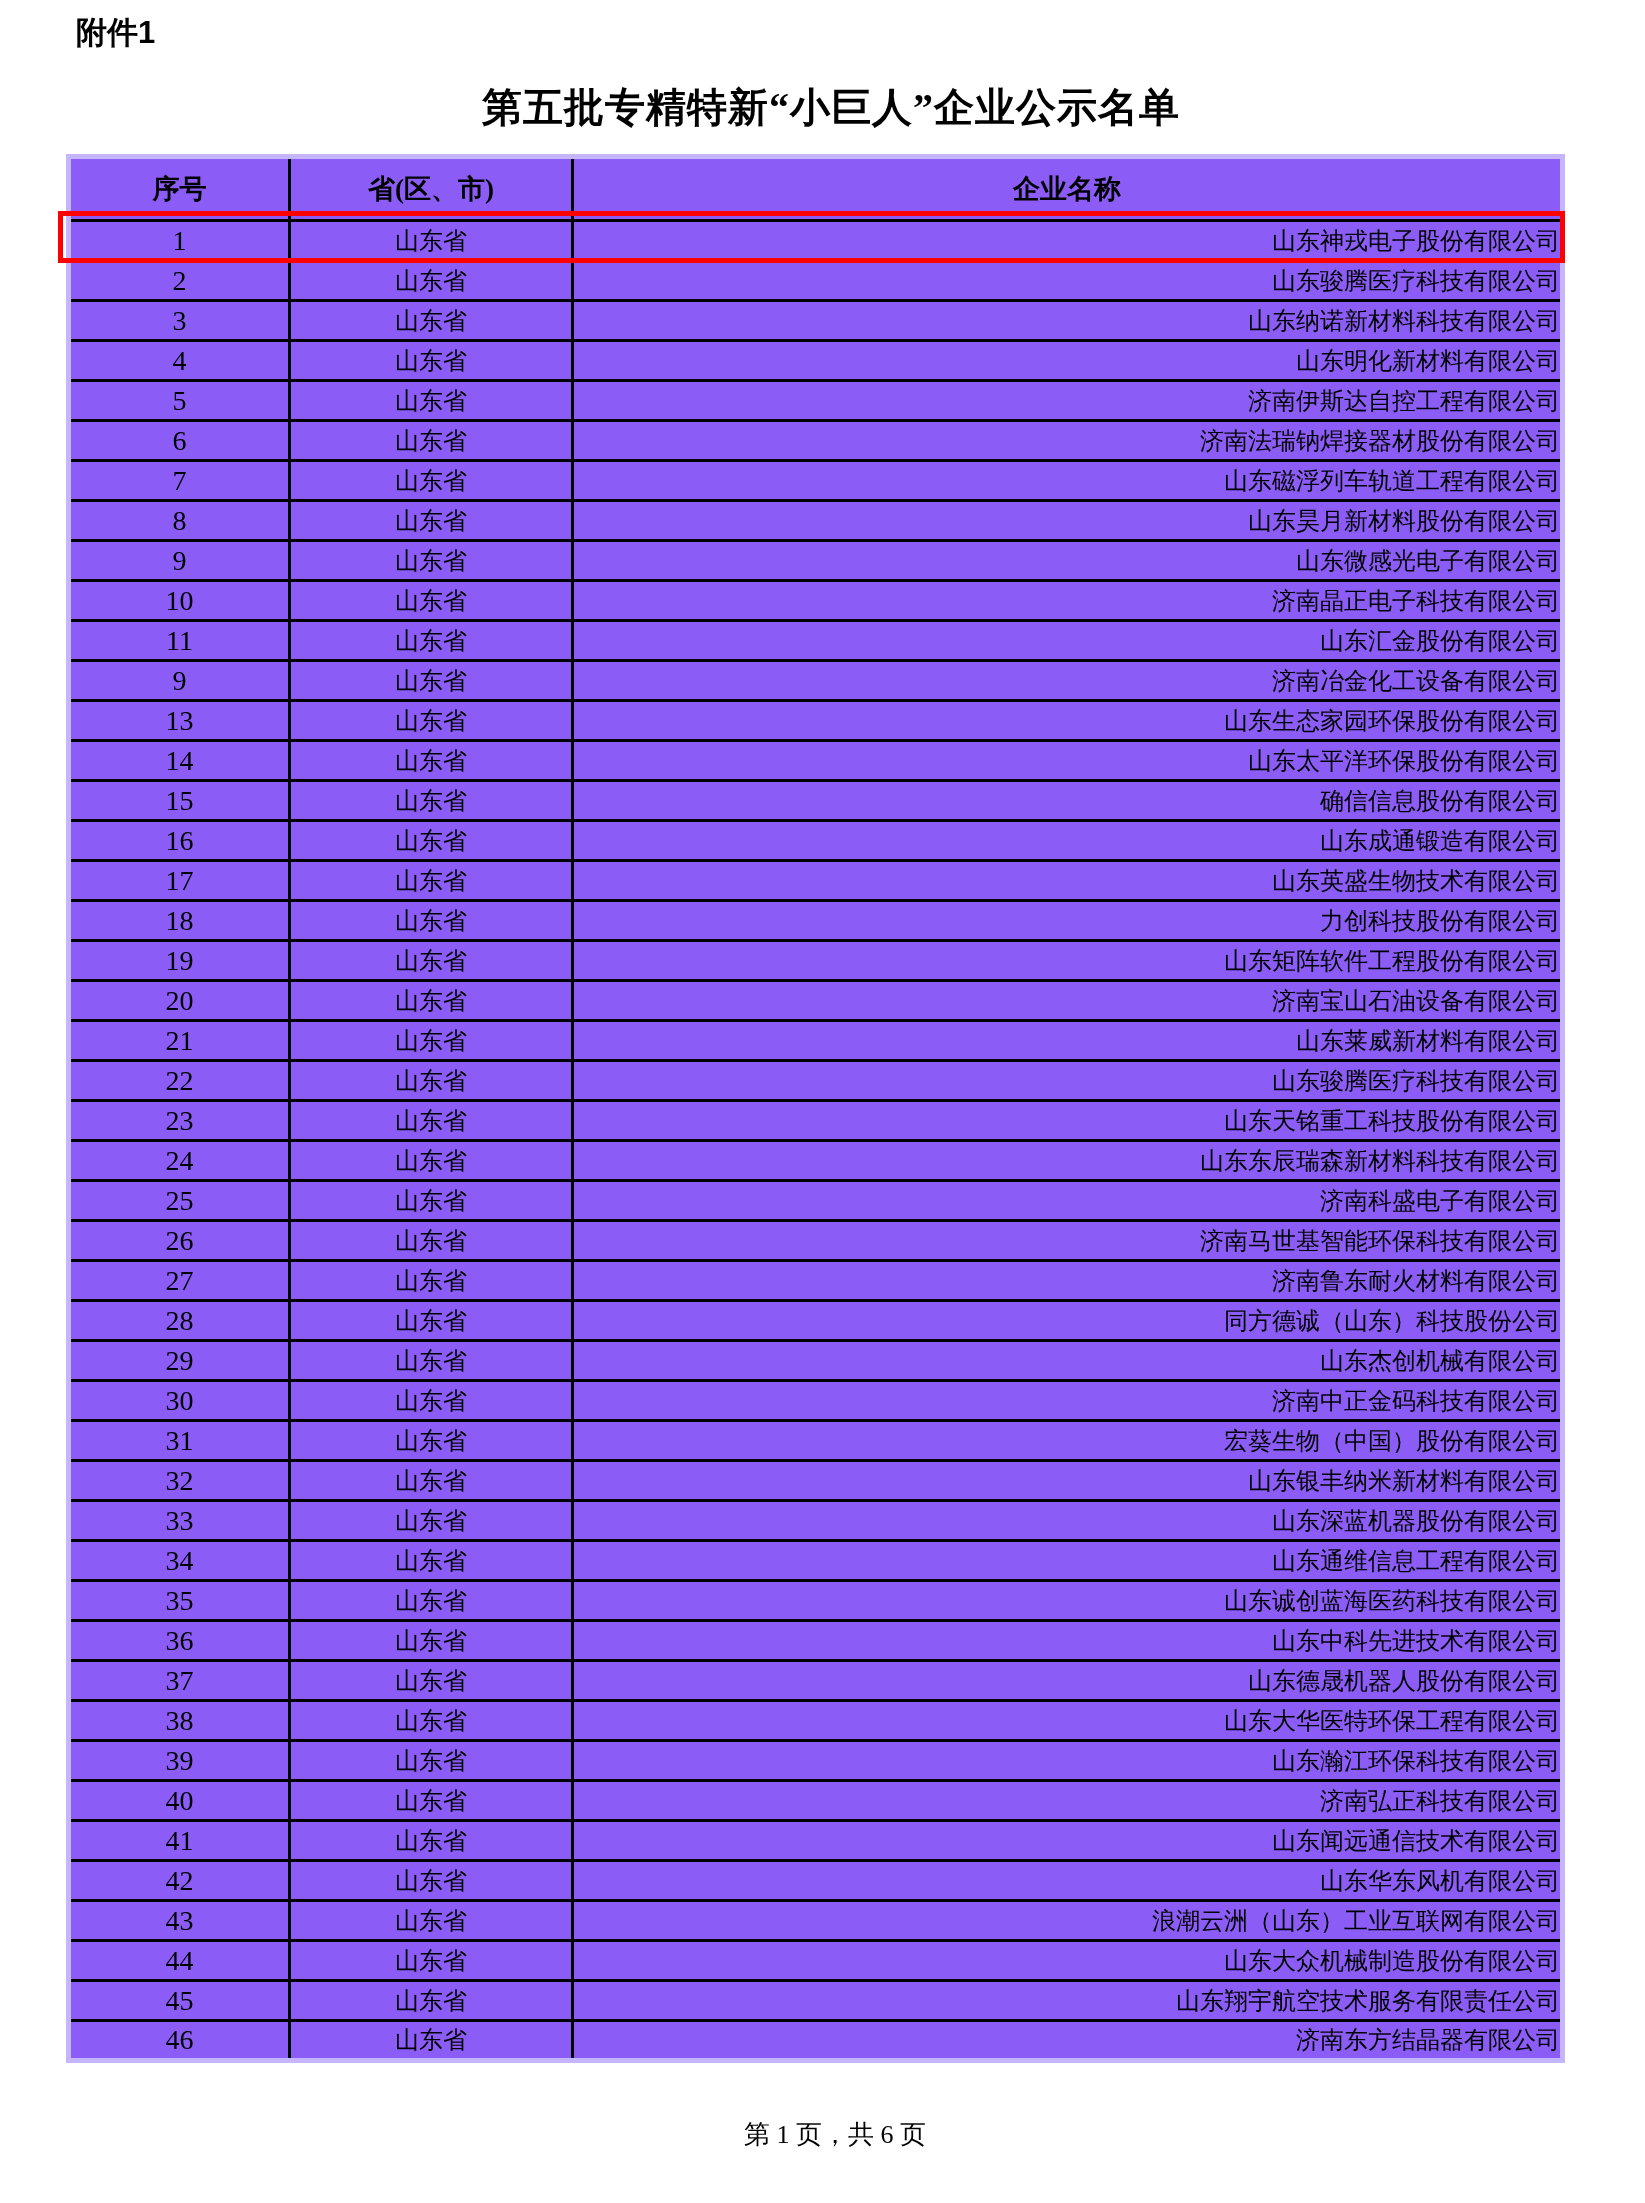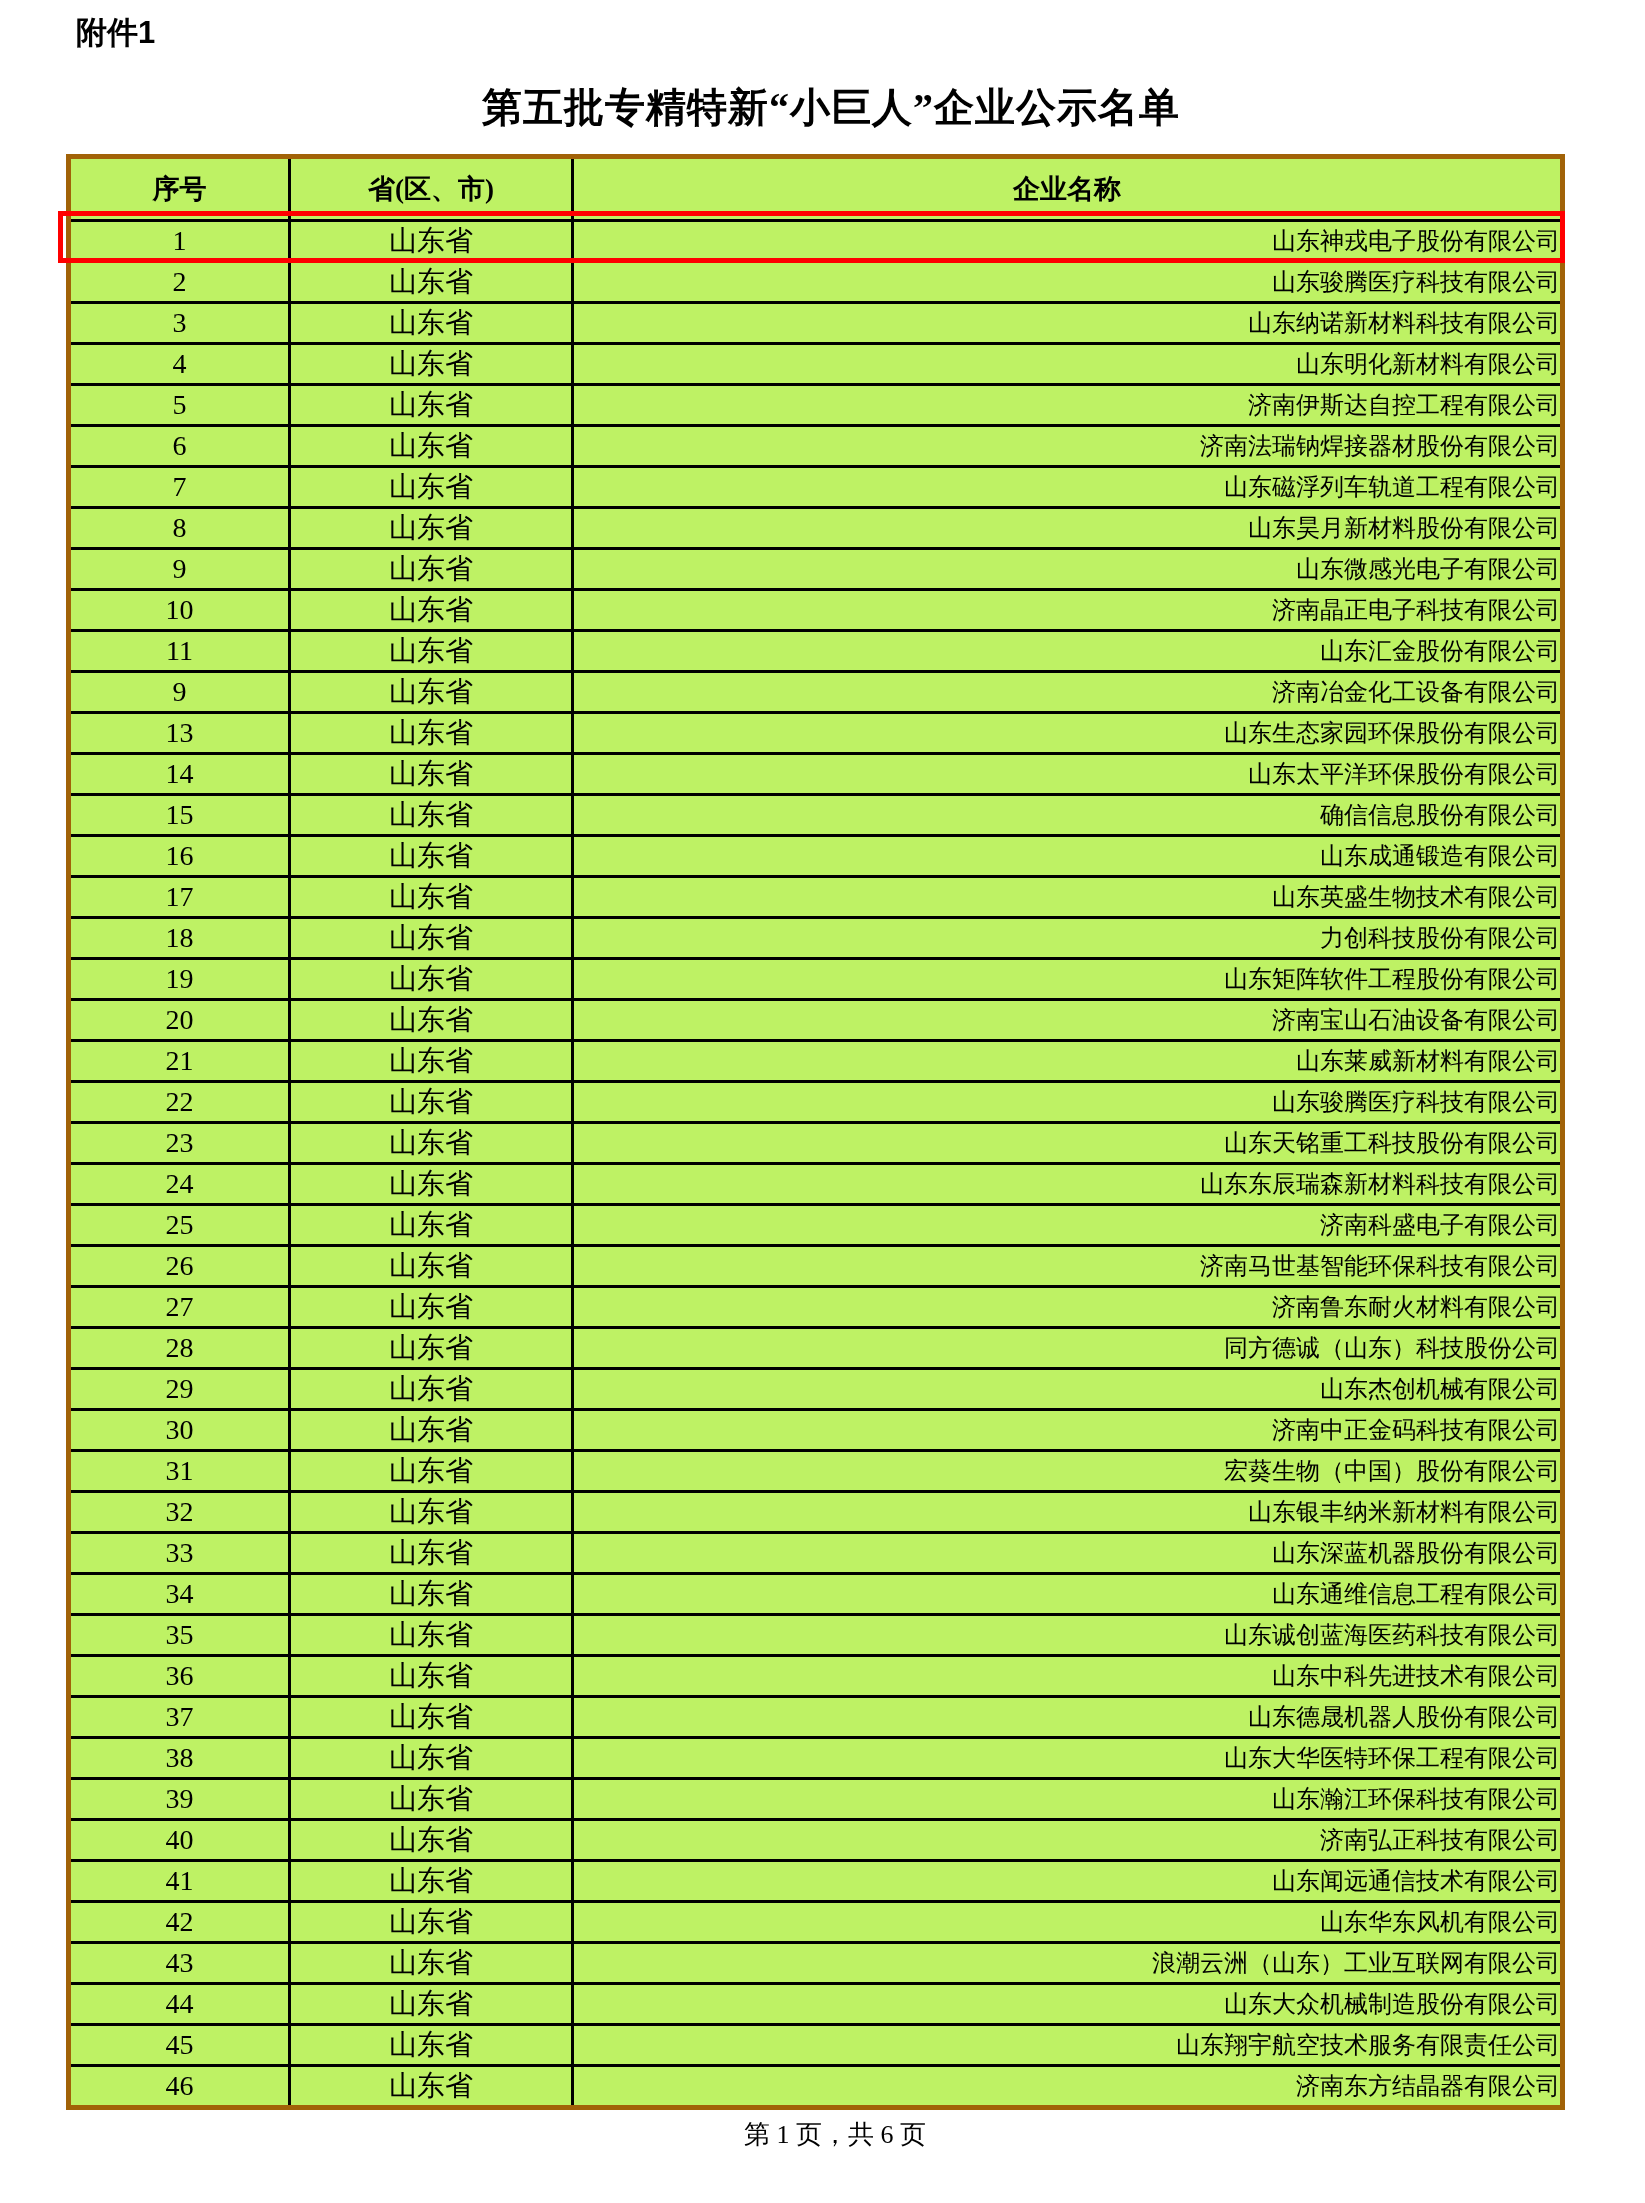--- a/index.html
+++ b/index.html
@@ -17,39 +17,39 @@
   .title{
     position:absolute;left:0;top:72px;width:100%;
     margin:8px;text-align:center;
     font-size:40px;font-weight:bold;letter-spacing:1px;
     font-family:"Liberation Serif","DejaVu Serif",serif;
   }
   table.doc-table{
     position:absolute;left:66px;top:154px;
     width:1493px;table-layout:fixed;
     border-collapse:collapse;
-    border:5px solid #a16207;
-    background:#bef264;
+    border:5px solid #c4b5fd;
+    background:#8b5cf6;
   }
   table.doc-table th,table.doc-table td{
     border:3px solid #000;
     padding:0;
     vertical-align:middle;
     overflow:hidden;white-space:nowrap;
   }
   table.doc-table thead tr{height:64px;}
   table.doc-table th{
     font-size:27px;font-weight:bold;text-align:center;
   }
   table.doc-table tbody tr{height:40px;}
   td.cell-no{
     font-size:28px;text-align:center;
     font-family:"Liberation Serif","DejaVu Serif",serif;
   }
-  td.cell-prov{font-size:28px;text-align:center;}
+  td.cell-prov{font-size:24px;text-align:center;}
   td.cell-comp{font-size:24px;text-align:right;padding-left:7px;}
   .highlight-box{
     position:absolute;
     border:5px solid #ff0000;
     background:transparent;
     pointer-events:none;
     box-sizing:border-box;
     left:56px;top:210px;width:1499px;height:54px; 
   }
   .footer{

